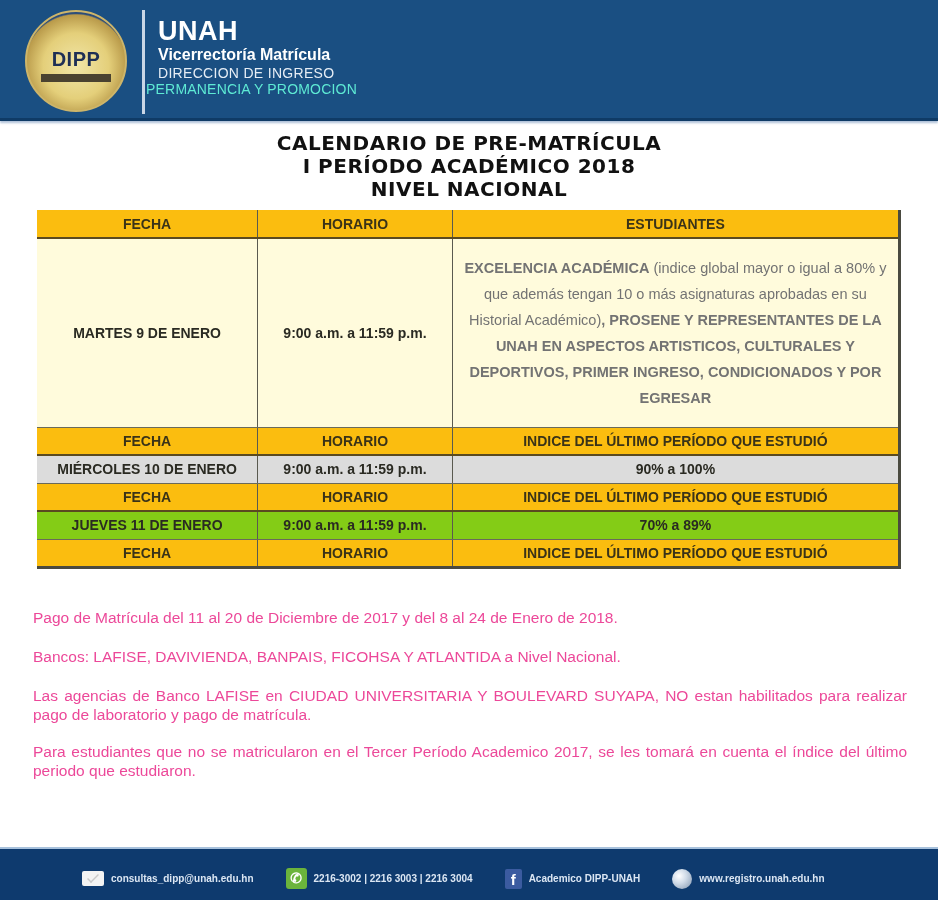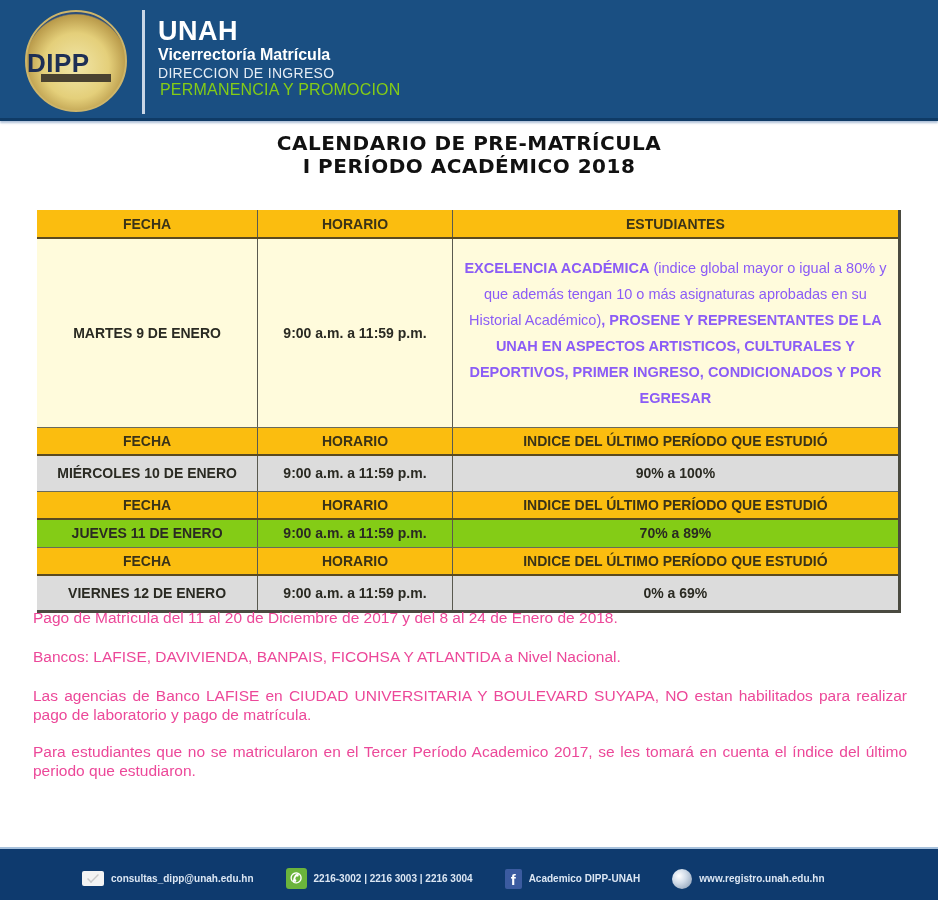--- a/index.html
+++ b/index.html
@@ -13,23 +13,23 @@
       border-bottom: 3px solid #0f3b66;
       box-shadow: 0 2px 2px rgba(120,150,190,0.6);
     }
     .logo {
       position: absolute; left: 25px; top: 10px; width: 102px; height: 102px;
       border-radius: 50%;
       background: radial-gradient(circle at 50% 55%, #f1e6a8 0%, #e4cf7a 45%, #b99a4a 70%, #2c4d7a 72%, #2c4d7a 80%, #d8c27a 82%, #9c8140 92%, #1a4f82 100%);
       border: 2px solid #cdb56a;
     }
     .logo-text {
-      position: absolute; left: 0; right: 0; top: 36px; text-align: left;
+      position: absolute; left: 0; right: 0; top: 36px; text-align: center;
       font-family: "Liberation Sans", sans-serif; font-weight: bold;
-      font-size: 26px; color: #1e2f55; letter-spacing: 0.5px;
+      font-size: 20px; color: #1e2f55; letter-spacing: 0.5px;
     }
     .logo-band {
       position: absolute; left: 14px; right: 14px; top: 62px; height: 8px;
       background: #4a4230;
     }
     .header-divider {
       position: absolute; left: 142px; top: 10px; width: 3px; height: 104px; background: #c9d6e6;
     }
     .hdr-unah {
       position: absolute; left: 158px; top: 16px;
@@ -40,23 +40,23 @@
       position: absolute; left: 158px; top: 46px;
       font-family: "Liberation Sans", sans-serif; font-weight: bold;
       font-size: 16px; color: #ffffff;
     }
     .hdr-dir1 {
       position: absolute; left: 158px; top: 65px;
       font-family: "Liberation Sans", sans-serif;
       font-size: 14px; color: #e6edf5; letter-spacing: 0.3px;
     }
     .hdr-dir2 {
-      position: absolute; left: 160px; top: 81px;
+      position: absolute; left: 146px; top: 81px;
       font-family: "Liberation Sans", sans-serif;
-      font-size: 16px; color: #84cc16; letter-spacing: 0.2px;
+      font-size: 14px; color: #5eead4; letter-spacing: 0.2px;
     }
 
     
     .title {
       position: absolute; left: 0; width: 938px; top: 132px; text-align: center;
       font-family: "DejaVu Sans", sans-serif; font-weight: bold;
       font-size: 20px; line-height: 23px; color: #111;
       letter-spacing: 0.5px;
     }
 
@@ -72,28 +72,28 @@
     .cal-table td {
       border-left: 1px solid #5a5a50;
       border-bottom: 1px solid #6a6a5a;
       text-align: center; vertical-align: middle;
       font-size: 14px; padding: 0 4px;
     }
     .cal-table tr > td:first-child { border-left: none; }
     .row-head td { background: #fbbd0f; height: 28px; color: #3a3318; }
     .row-head td { border-bottom: 2px solid #5a4a20; }
     .row-big td { background: #fffbdc; height: 189px; }
-    .row-gray td { background: #dcdcdc; height: 36px; }
+    .row-gray td { background: #dcdcdc; height: 28px; }
     .row-cream td { background: #84cc16; height: 28px; }
     .col1 { width: 221px; }
     .col2 { width: 195px; }
     .col3 { width: 448px; }
     .est-text {
       font-size: 14.5px; line-height: 26px; padding: 4px 2px;
-      color: #8b5cf6;
+      color: #737373;
     }
     .est-text .normal { font-weight: normal; }
 
     
     .notes {
       position: absolute; left: 33px; top: 608px; width: 874px;
       font-family: "Liberation Sans", sans-serif; font-size: 15.5px; color: #ec4899;
       line-height: 19px;
     }
     .notes p { margin-bottom: 18px; text-align: justify; }
@@ -144,20 +144,21 @@
   <div class="header-divider"></div>
   <div class="hdr-unah">UNAH</div>
   <div class="hdr-vice">Vicerrectoría Matrícula</div>
   <div class="hdr-dir1">DIRECCION DE INGRESO</div>
   <div class="hdr-dir2">PERMANENCIA Y PROMOCION</div>
 </div>
 
 <div class="title">
   <div>CALENDARIO DE PRE-MATRÍCULA</div>
   <div>I PERÍODO ACADÉMICO 2018</div>
+  <div>NIVEL NACIONAL</div>
 </div>
 
 <table class="cal-table">
   <tbody>
       <tr class="row-head">
     <td class="col1">FECHA</td>
     <td class="col2">HORARIO</td>
     <td class="col3">ESTUDIANTES</td>
   </tr>
   <tr class="row-big">
@@ -188,25 +189,20 @@
     <td>JUEVES 11 DE ENERO</td>
     <td>9:00 a.m. a 11:59 p.m.</td>
     <td>70% a 89%</td>
   </tr>
 
   <tr class="row-head">
     <td>FECHA</td>
     <td>HORARIO</td>
     <td>INDICE DEL ÚLTIMO PERÍODO QUE ESTUDIÓ</td>
   </tr>
-  <tr class="row-gray">
-    <td>VIERNES 12 DE ENERO</td>
-    <td>9:00 a.m. a 11:59 p.m.</td>
-    <td>0% a 69%</td>
-  </tr>
 </tbody>
   </table>
 
 <div class="notes">
   <p class="p1">Pago de Matrícula del 11 al 20 de Diciembre de 2017 y del 8 al 24 de Enero de 2018.</p>
   <p class="p2">Bancos: LAFISE, DAVIVIENDA, BANPAIS, FICOHSA Y ATLANTIDA a Nivel Nacional.</p>
   <p>Las agencias de Banco LAFISE en CIUDAD UNIVERSITARIA Y BOULEVARD SUYAPA, NO estan habilitados para realizar pago de laboratorio y pago de matrícula.</p>
   <p>Para estudiantes que no se matricularon en el Tercer Período Academico 2017, se les tomará en cuenta el índice del último periodo que estudiaron.</p>
 </div>
 

